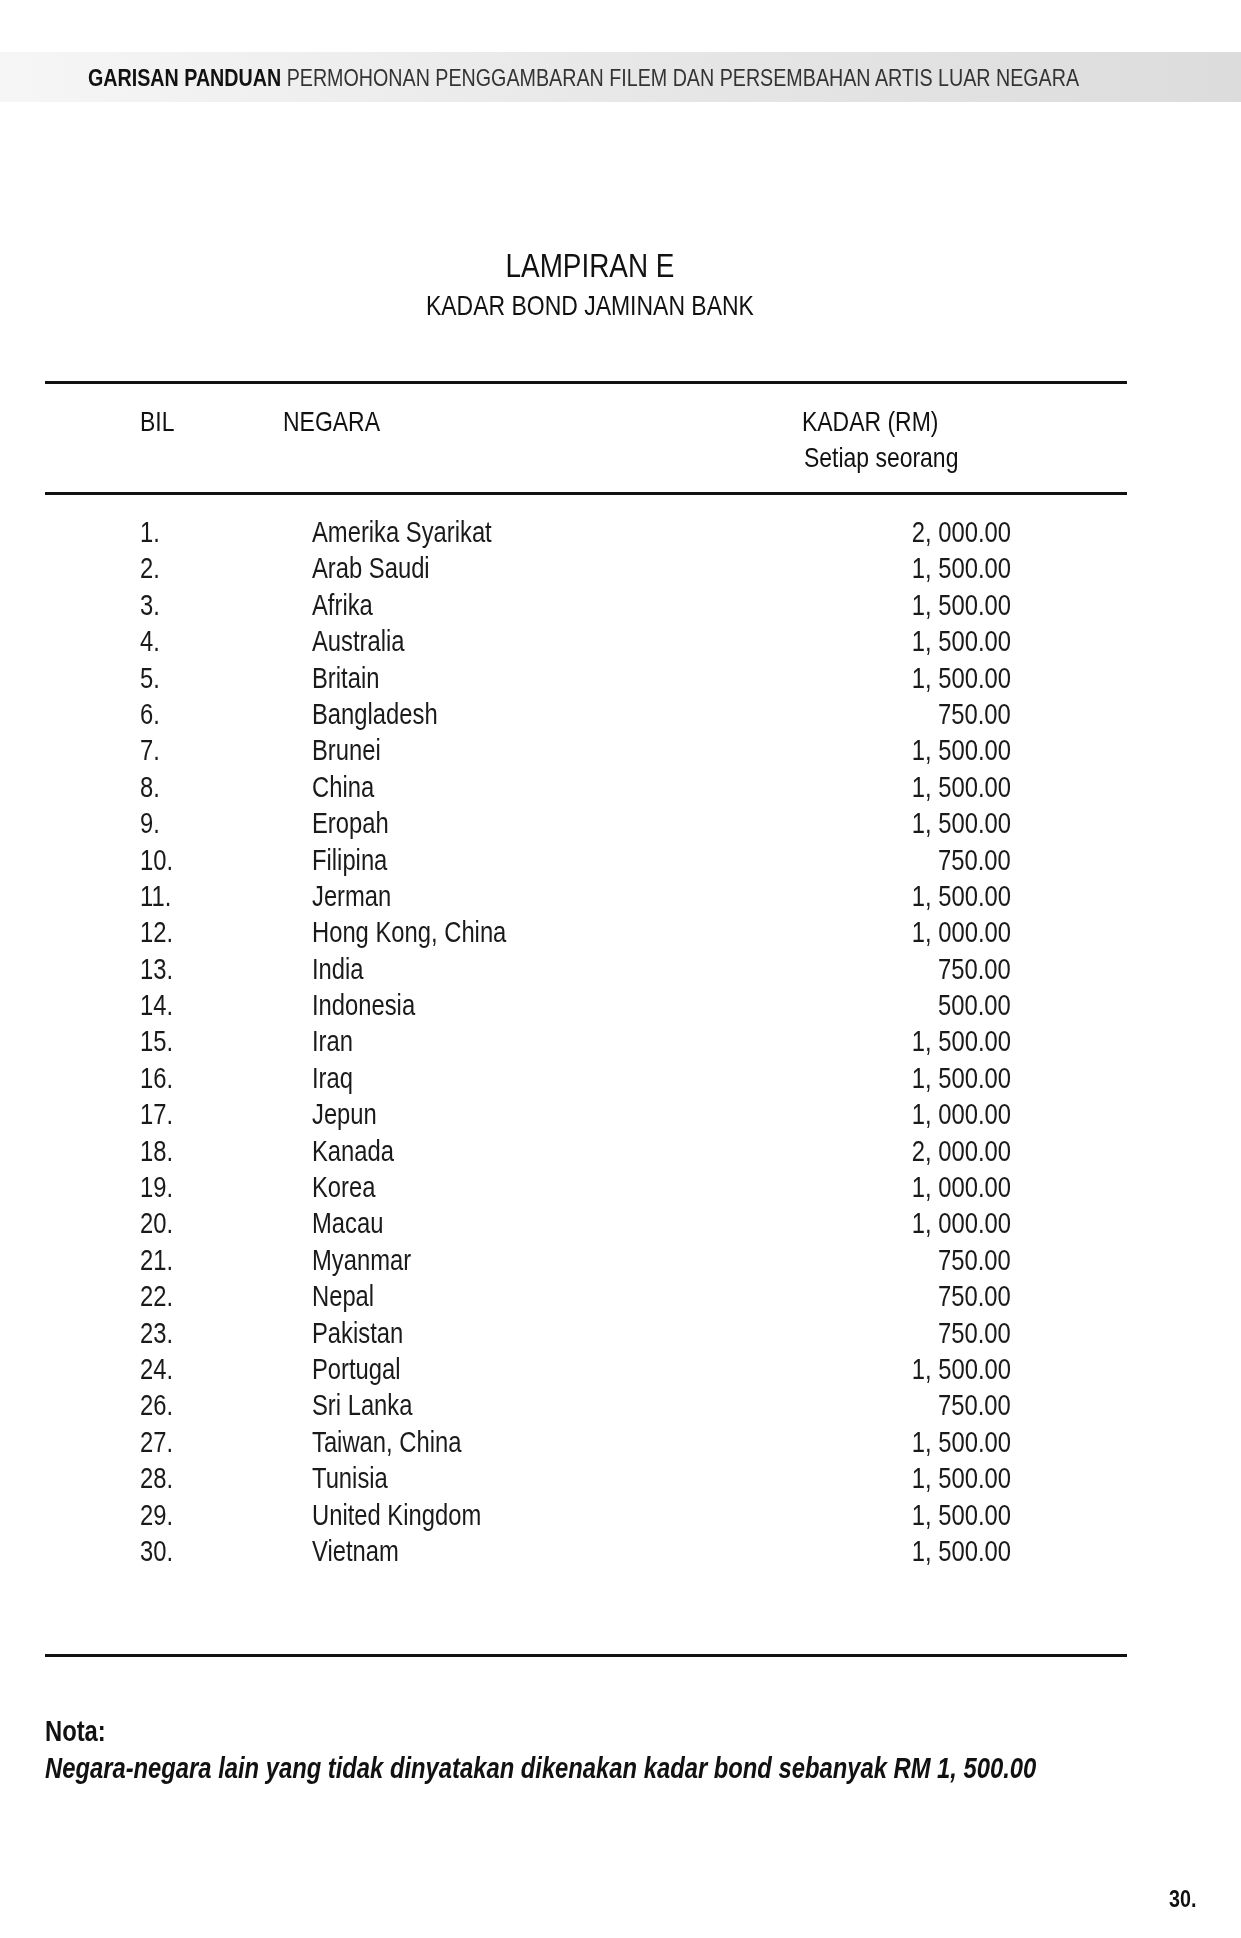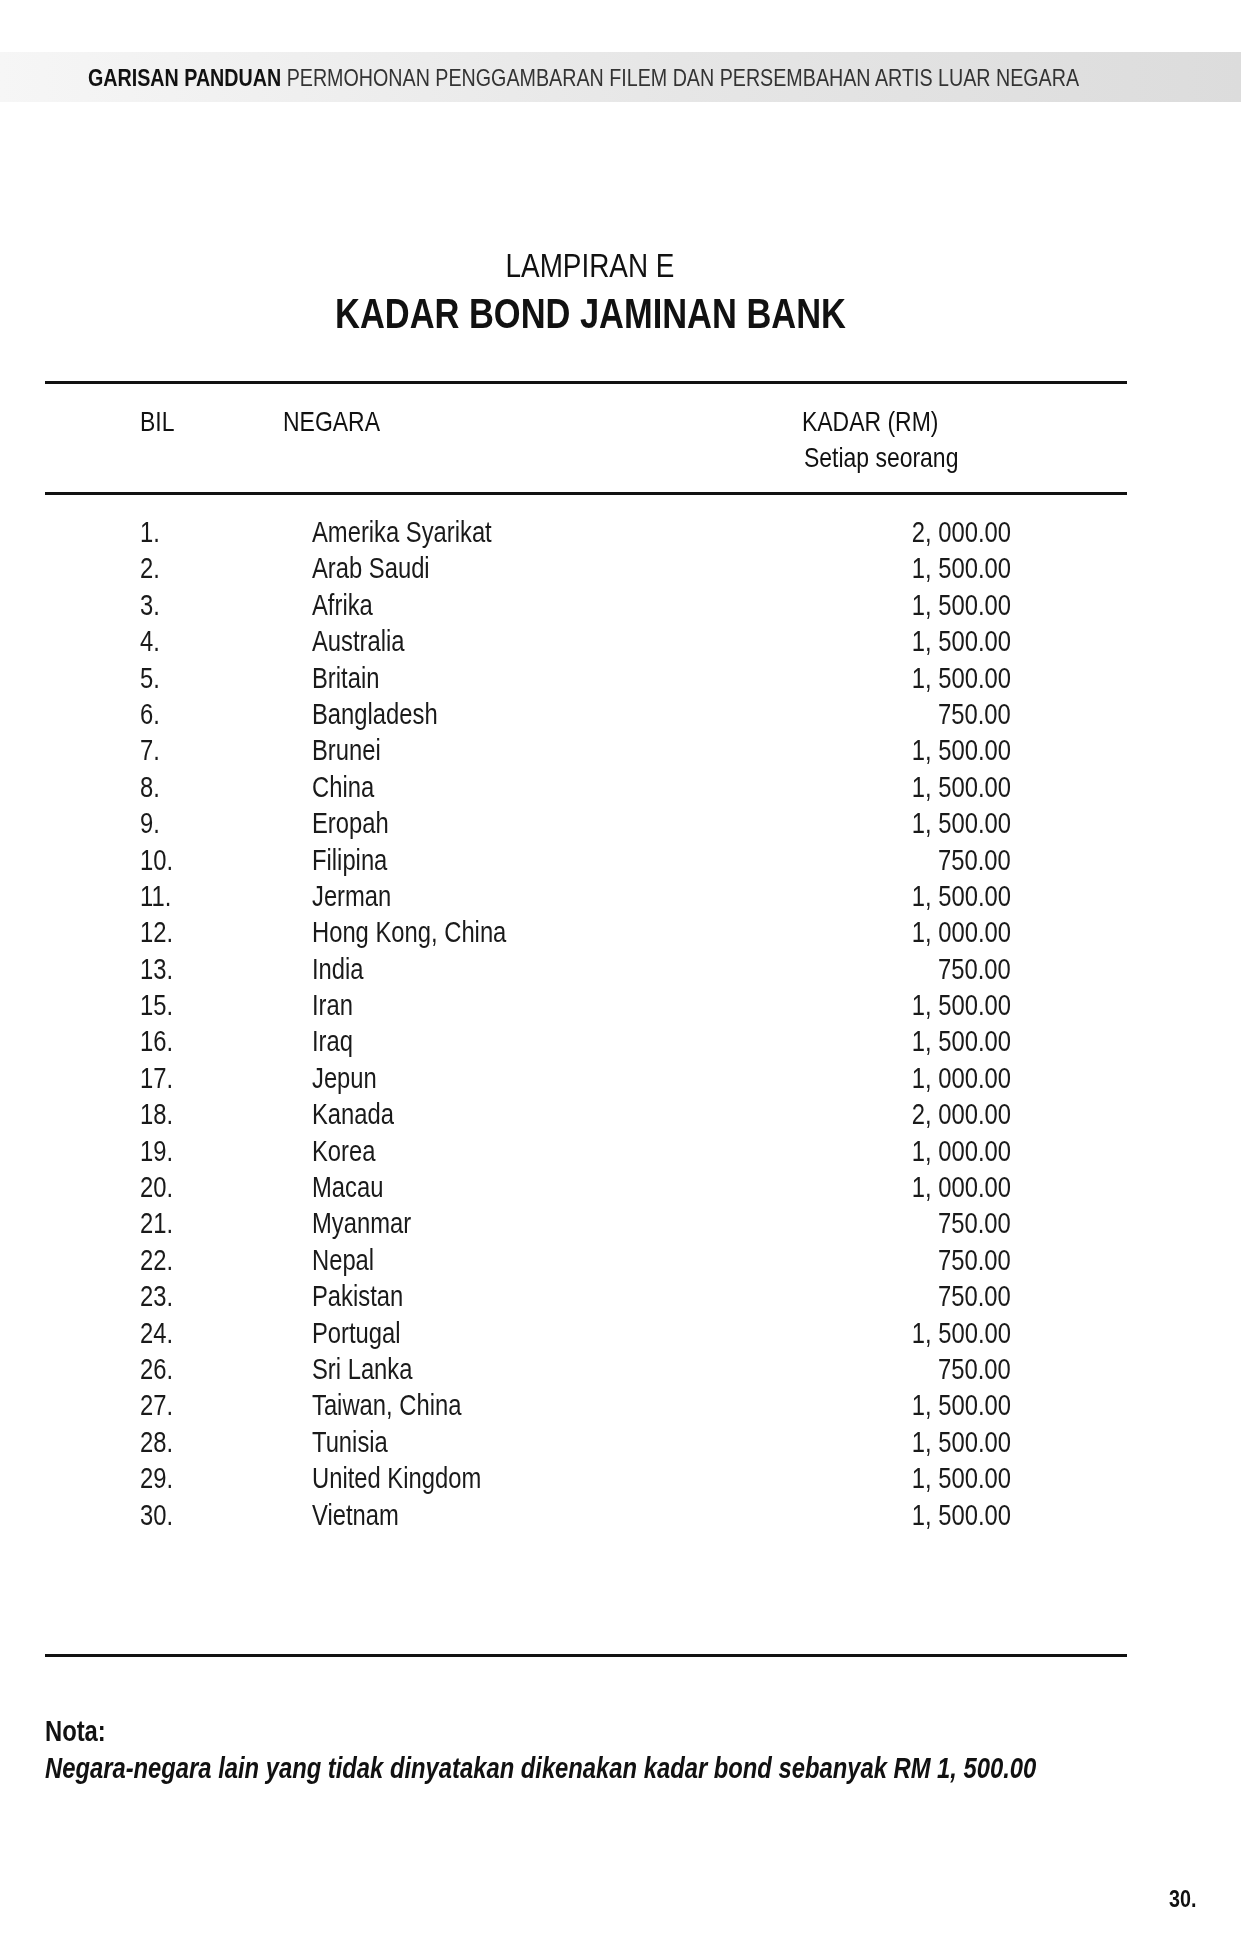--- a/index.html
+++ b/index.html
@@ -21,21 +21,21 @@
   }
   .header-text .bold { font-weight: bold; }
   .header-text .light { color: #333; }
 
   .lampiran {
     position: absolute; left: 0; width: 1180px; top: 210px; text-align: center;
     font-size: 34px; color: #111; margin-top: 36px;
   }
   .main-title {
     position: absolute; left: 0; width: 1180px; top: 290px; text-align: center;
-    font-size: 42px; font-weight: bold; color: #111;
+    font-size: 28px; font-weight: normal; color: #111;
   }
 
   .rule { position: absolute; left: 45px; width: 1082px; height: 3px; background: #111; }
   .rule.top { top: 381px; }
   .rule.mid { top: 492px; }
   .rule.bot { top: 1654px; }
 
   .th { position: absolute; font-size: 28px; font-weight: normal; color: #111; line-height: 36px; }
   .th.bil { left: 140px; top: 404px; }
   .th.negara { left: 283px; top: 404px; }
@@ -147,20 +147,25 @@
       <span class="c-bil"><span class="cond">12.</span></span>
       <span class="c-neg"><span class="cond">Hong Kong, China</span></span>
       <span class="c-rate"><span class="cond-r">1, 000.00</span></span>
     </div>
     <div class="row">
       <span class="c-bil"><span class="cond">13.</span></span>
       <span class="c-neg"><span class="cond">India</span></span>
       <span class="c-rate"><span class="cond-r">750.00</span></span>
     </div>
     <div class="row">
+      <span class="c-bil"><span class="cond">14.</span></span>
+      <span class="c-neg"><span class="cond">Indonesia</span></span>
+      <span class="c-rate"><span class="cond-r">500.00</span></span>
+    </div>
+    <div class="row">
       <span class="c-bil"><span class="cond">15.</span></span>
       <span class="c-neg"><span class="cond">Iran</span></span>
       <span class="c-rate"><span class="cond-r">1, 500.00</span></span>
     </div>
     <div class="row">
       <span class="c-bil"><span class="cond">16.</span></span>
       <span class="c-neg"><span class="cond">Iraq</span></span>
       <span class="c-rate"><span class="cond-r">1, 500.00</span></span>
     </div>
     <div class="row">

